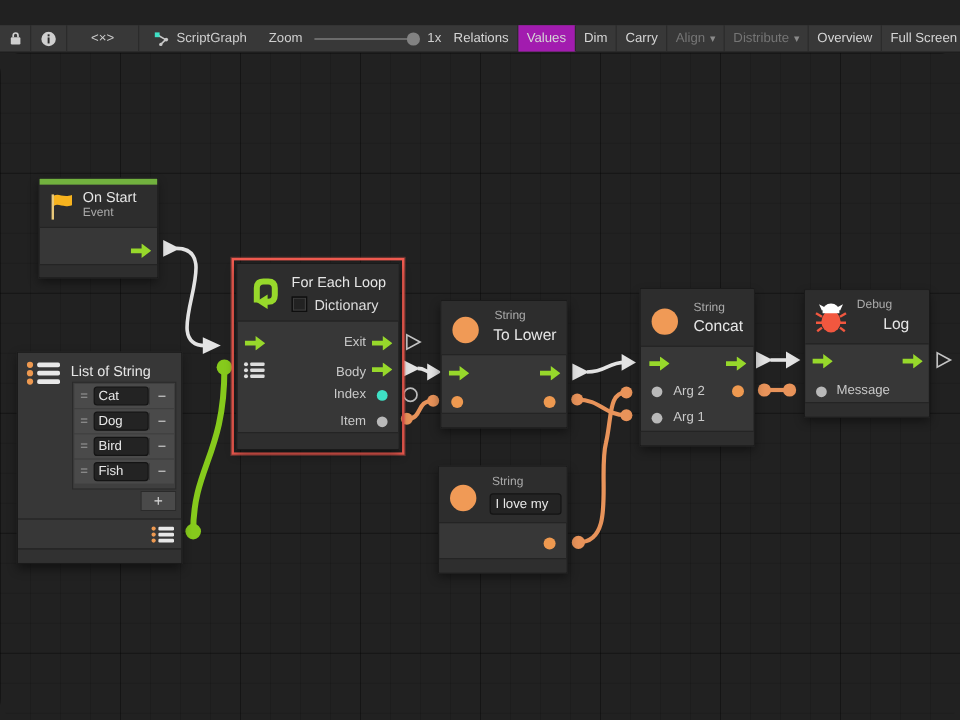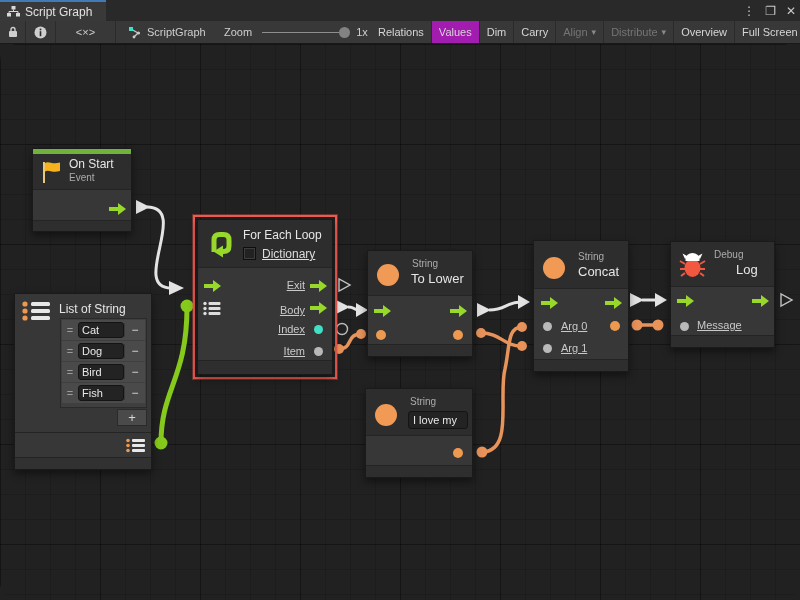--- a/index.html
+++ b/index.html
@@ -42,21 +42,21 @@
     background-size:100px 100px,100px 100px,25px 25px,25px 25px;border-radius:18px; }
   svg.wires { position:absolute; left:0; top:0; width:800px; height:556px; z-index:1; }
 
   
   .node { position:absolute; background:#373737; border:1px solid #1A1A1A;
           box-shadow:0 4px 8px rgba(0,0,0,0.45); z-index:2; }
   .nhead { position:absolute; left:0; top:0; right:0; background:#2D2D2D; border-bottom:1px solid #242424; }
   .nfoot { position:absolute; left:0; right:0; bottom:0; background:#2E2E2E; border-top:1px solid #242424; }
   .ntitle { position:absolute; color:#E6E6E6; font-size:12px; white-space:nowrap; }
   .nsub   { position:absolute; color:#ABABAB; font-size:10px; white-space:nowrap; }
-  .plabel { position:absolute; color:#C9C9C9; font-size:11px; white-space:nowrap;text-decoration:underline; }
+  .plabel { position:absolute; color:#C9C9C9; font-size:11px; white-space:nowrap; }
   .dot { position:absolute; border-radius:50%; }
   .dot.orange { background:#EE9950; }
   .dot.gray   { background:#B9B9B9; }
   .dot.cyan   { background:#3FE0C5; }
   .orange-ball { position:absolute; width:22px; height:22px; border-radius:50%; background:#F09A56; }
   .sel-frame { position:absolute; border:2px solid #F15B50; z-index:2; box-shadow:0 0 0 1px rgba(241,91,80,.35); }
   .textbox { position:absolute; background:#232323; border:1px solid #141414; border-radius:3px;
              color:#E8E8E8; font-size:11px; padding:1px 4px; font-family:"Liberation Sans",sans-serif; }
   input.textbox { outline:none; }
 
@@ -71,36 +71,20 @@
   .plus-btn { position:absolute; background:#4A4A4A; border:1px solid #2A2A2A; color:#D8D8D8;
               font-size:13px; text-align:center; line-height:15px; }
   .checkbox { position:absolute; width:13px; height:13px; background:#222222; border:1px solid #0E0E0E;
               box-shadow:inset 0 0 0 1px #3d3d3d; }
 </style>
 </head>
 <body>
 
 <div class="window">
 
-  <div class="titlebar">
-    <div class="tab">
-      <svg width="13" height="11" viewBox="0 0 13 11">
-        <rect x="4.5" y="0" width="4" height="3.5" fill="#D9D9D9"></rect>
-        <rect x="0" y="7" width="4" height="3.5" fill="#D9D9D9"></rect>
-        <rect x="9" y="7" width="4" height="3.5" fill="#D9D9D9"></rect>
-        <path d="M6.5 3.5 V5.5 M2 7 V5.5 H11 V7" stroke="#D9D9D9" stroke-width="1" fill="none"></path>
-      </svg>
-      <span class="tab-label">Script Graph</span>
-    </div>
-    <div class="wincontrols">
-      <span>⋮</span>
-      <span>❐</span>
-      <span>✕</span>
-    </div>
-  </div>
 
   <div class="toolbar">
     <div class="tbtn" style="left:0;width:26px;">
       <svg width="10" height="12" viewBox="0 0 10 12">
         <rect x="1" y="5" width="8" height="6" rx="1" fill="#CFCFCF"></rect>
         <path d="M3 5 V3.5 A2 2 0 0 1 7 3.5 V5" stroke="#CFCFCF" stroke-width="1.4" fill="none"></path>
       </svg>
     </div>
     <div class="tbtn" style="left:26px;width:30px;">
       <svg width="13" height="13" viewBox="0 0 13 13">
@@ -322,21 +306,21 @@
       <div class="orange-ball" style="left:9px;top:16px;"></div>
       <div class="nsub" style="left:44px;top:10px;">String</div>
       <div class="ntitle" style="left:44px;top:23px;font-size:13px;">Concat</div>
       <svg style="position:absolute;left:7px;top:56px;" width="17" height="12" viewBox="0 0 17 12">
         <polygon points="0,4 9,4 9,0 17,6 9,12 9,8 0,8" fill="#97D82B"></polygon>
       </svg>
       <svg style="position:absolute;right:6px;top:56px;" width="17" height="12" viewBox="0 0 17 12">
         <polygon points="0,4 9,4 9,0 17,6 9,12 9,8 0,8" fill="#97D82B"></polygon>
       </svg>
       <div class="dot gray" style="left:9px;top:81px;width:9px;height:9px;"></div>
-      <div class="plabel" style="left:27px;top:79px;">Arg 0</div>
+      <div class="plabel" style="left:27px;top:79px;">Arg 2</div>
       <div class="dot orange" style="right:8px;top:80px;width:10px;height:10px;"></div>
       <div class="dot gray" style="left:9px;top:103px;width:9px;height:9px;"></div>
       <div class="plabel" style="left:27px;top:101px;">Arg 1</div>
       <div class="nfoot" style="height:12px;"></div>
     </div>
 
     <div class="node" style="left:670px;top:197px;width:105px;height:107px;">
       <div class="nhead" style="height:45px;"></div>
       <svg style="position:absolute;left:8px;top:8px;" width="27" height="28" viewBox="0 0 27 28">
         <g stroke="#F2573F" stroke-width="2">

